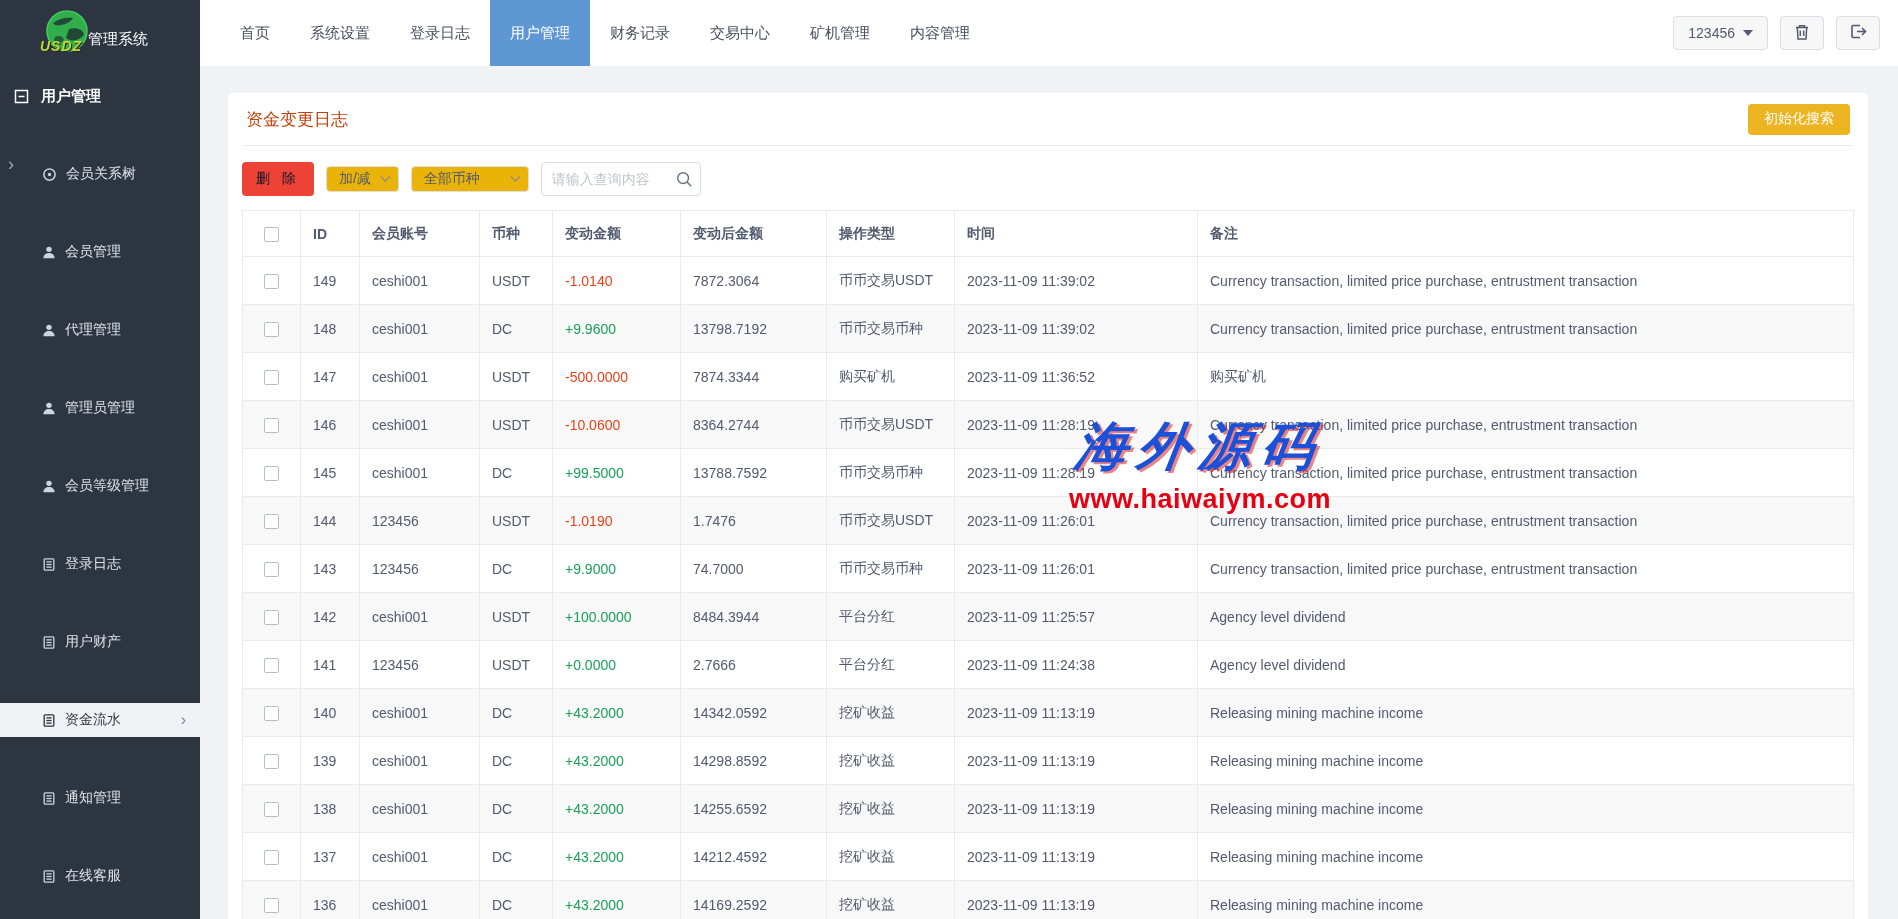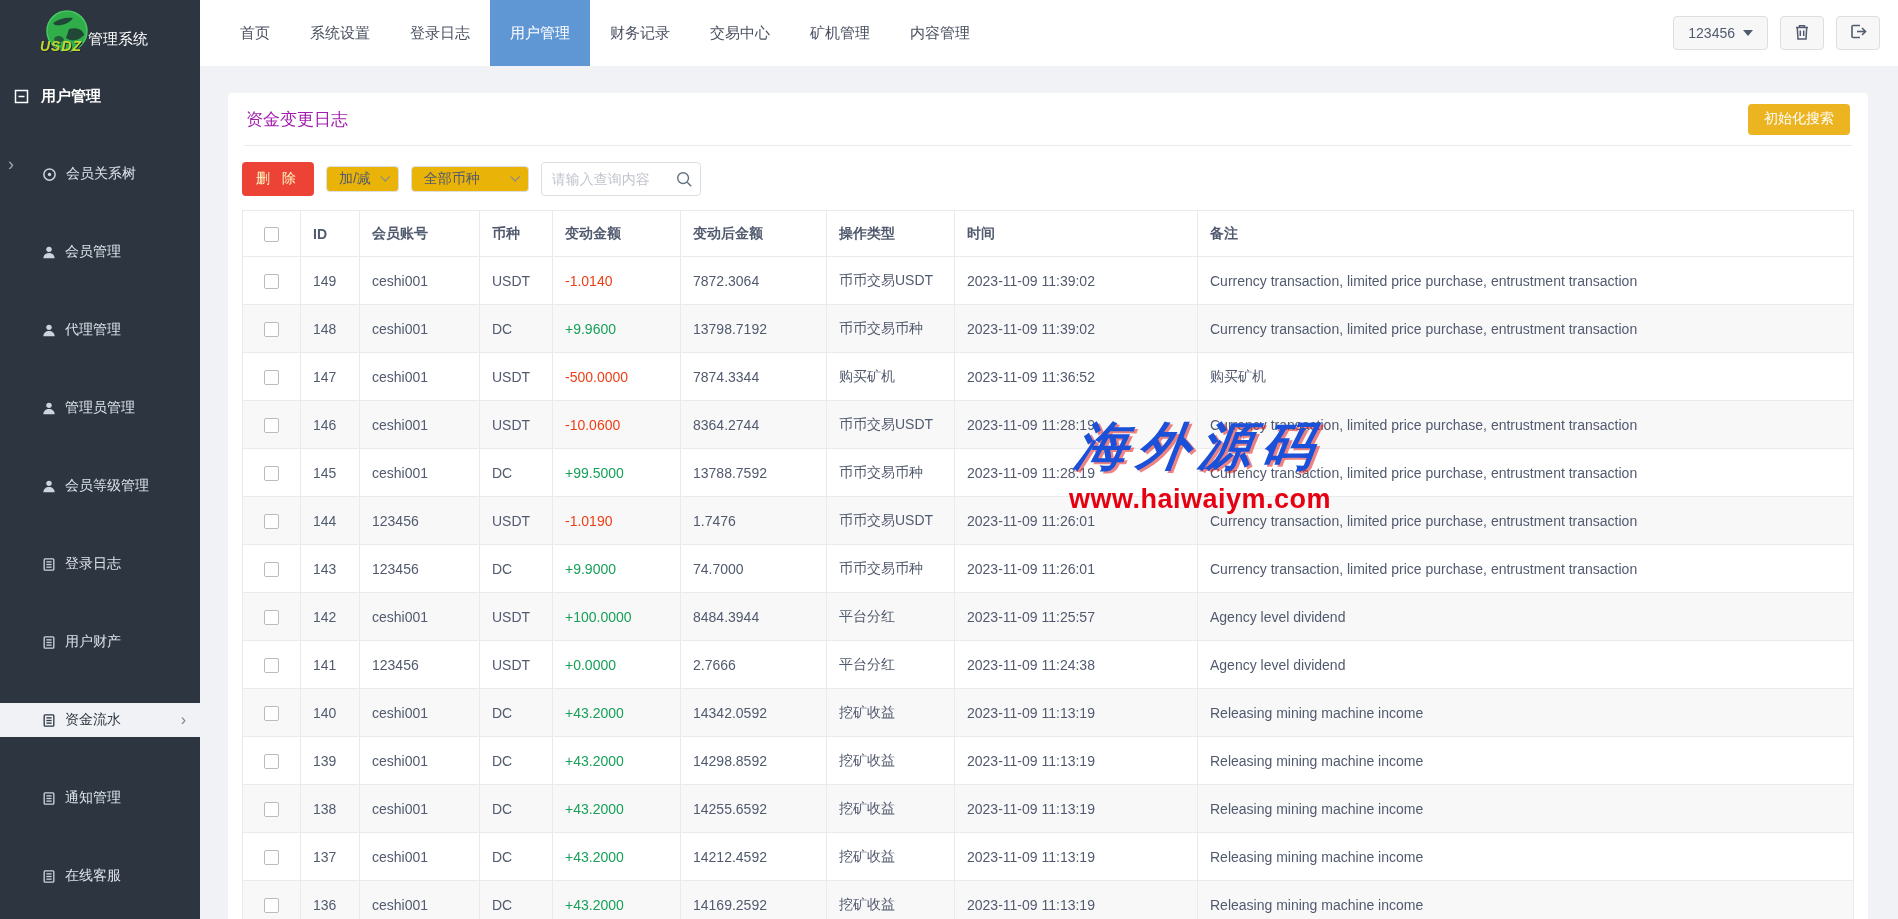--- a/index.html
+++ b/index.html
@@ -41,26 +41,26 @@
   .side-collapse { position:absolute; left:8px; top:88px; color:rgba(255,255,255,.55);
     font-size:18px; cursor:pointer; }
 
   
   .main { position:absolute; left:200px; top:66px; width:1698px; height:853px;
     background:#f0f2f5; overflow:hidden; }
   .card { margin:27px 30px 0 28px; background:#ffffff; border-radius:4px; padding:0 14px;
     min-height:900px; position:relative; }
   .card-head { height:52px; display:flex; align-items:center; justify-content:space-between;
     padding:0 4px; }
-  .page-title { font-size:17px; color:#a21caf; }
+  .page-title { font-size:17px; color:#c2410c; }
   .init-btn { background:#edb421; border:none; color:#ffffff; font-size:14px; height:31px;
     padding:0 16px; border-radius:4px; cursor:pointer; }
   .divider { border-bottom:1px solid #e8eaec; margin:0 2px; }
   .toolbar { display:flex; align-items:center; gap:12px; margin:16px 0 14px 0; height:34px; }
-  .del-btn { background:#ed4337; color:#fef9c3; border:none; border-radius:4px; height:34px;
+  .del-btn { background:#ed4337; color:#0f172a; border:none; border-radius:4px; height:34px;
     padding:0 14px; font-size:14px; letter-spacing:4px; cursor:pointer; }
   .select { height:26px; border:1px solid #dcdee2; border-radius:4px; background:#eab308;
     display:flex; align-items:center; padding:0 10px 0 12px; font-size:14px; color:#515a6e;
     cursor:pointer; }
   .chev { width:7px; height:7px; border-right:1.6px solid #808695; border-bottom:1.6px solid #808695;
     transform:rotate(45deg) translateY(-1px); margin-left:10px; margin-top:-3px; }
   .sel-sign { min-width:70px; justify-content:space-between; }
   .sel-coin { min-width:118px; justify-content:space-between; }
   .search-wrap { position:relative; }
   .search-input { height:34px; width:160px; border:1px solid #dcdee2; border-radius:4px;

